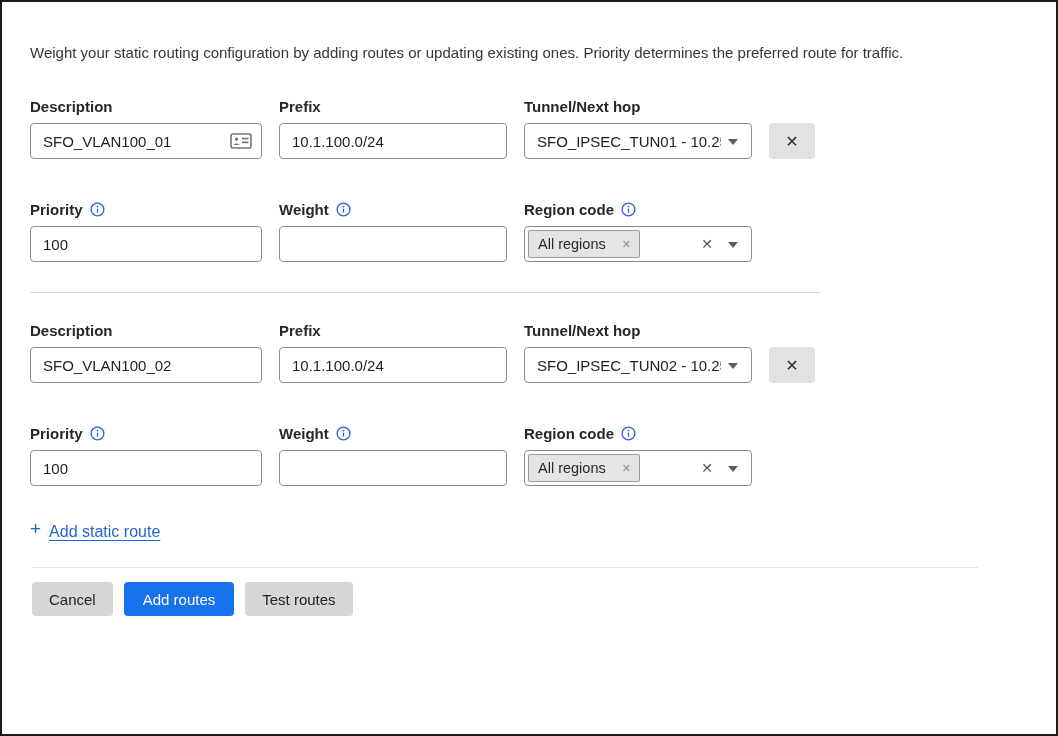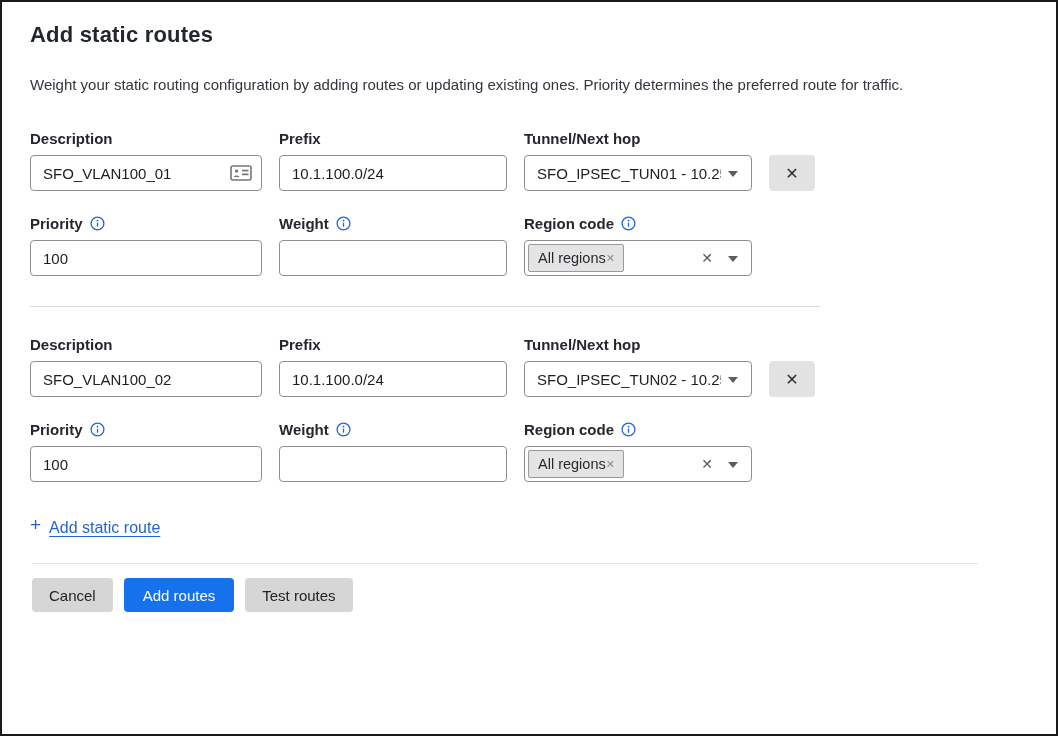--- a/index.html
+++ b/index.html
@@ -30,21 +30,21 @@
   .note { font-size: 15px; color: #33363c; margin-top: 29px; line-height: 21px; }
 
   .form { width: 790px; margin-top: 33px; }
 
   .frow {
     display: grid;
     grid-template-columns: 232px 228px 228px 46px;
     column-gap: 17px;
     align-items: start;
   }
-  .frow.second { margin-top: 22px; }
+  .frow.second { margin-top: 40px; }
 
   .field-label {
     display: flex;
     align-items: center;
     gap: 7px;
     font-size: 15px;
     font-weight: 600;
     color: #24272e;
     margin-bottom: 7px;
     height: 20px;
@@ -109,21 +109,21 @@
     border: 1px solid #8f8f8f;
     border-radius: 4px;
     background: #ffffff;
     display: flex;
     align-items: center;
     padding: 0 58px 0 3px;
   }
   .chip {
     display: inline-flex;
     align-items: center;
-    gap: 0;
+    gap: 16px;
     background: #e4e4e4;
     border: 1px solid #9a9a9a;
     border-radius: 2px;
     height: 28px;
     padding: 0 8px 0 9px;
     font-size: 14.5px;
     color: #26292f;
   }
   .chip .chip-x {
     font-size: 11px;
@@ -209,21 +209,20 @@
   .btn-primary { background: #1672ec; color: #ffffff; padding: 0 19px; }
 
   .info-svg { display: block; }
 </style>
 </head>
 <body>
 
 <div class="page">
   <div class="content">
 
-    <div class="title">Add static routes</div>
     <p class="desc">Weight your static routing configuration by adding routes or updating existing ones. Priority determines the preferred route for traffic.</p>
 
     <div class="form">
 
       <div class="route-block">
         <div class="frow">
           <div class="field">
             <div class="field-label">Description</div>
             <div class="tbox">
               <input class="with-icon" type="text" value="SFO_VLAN100_01" style="">

